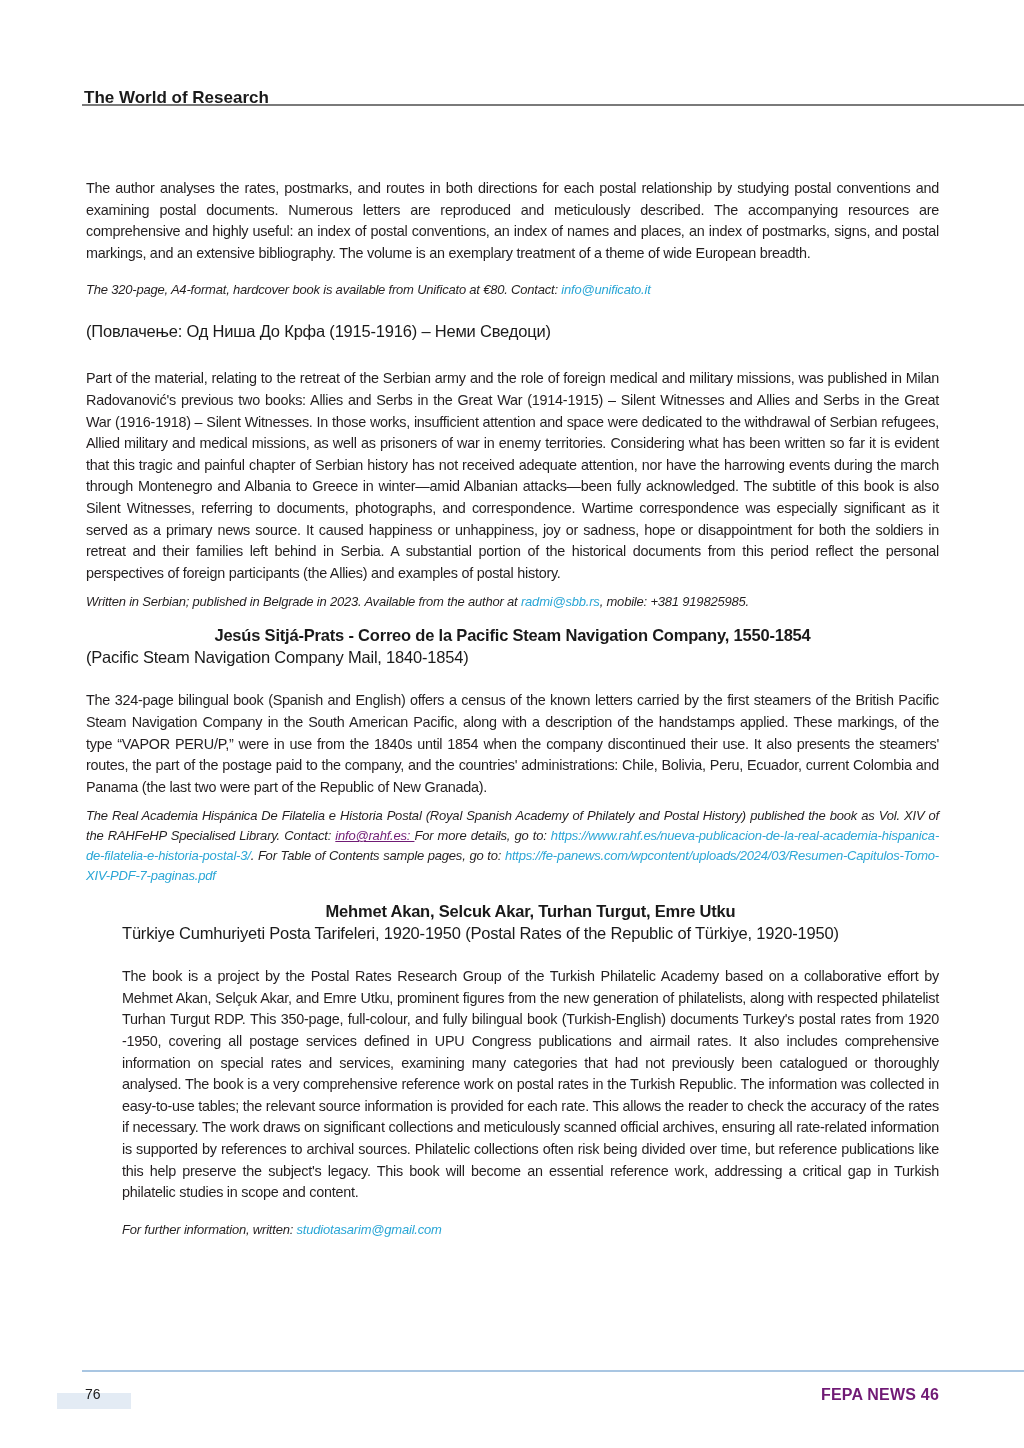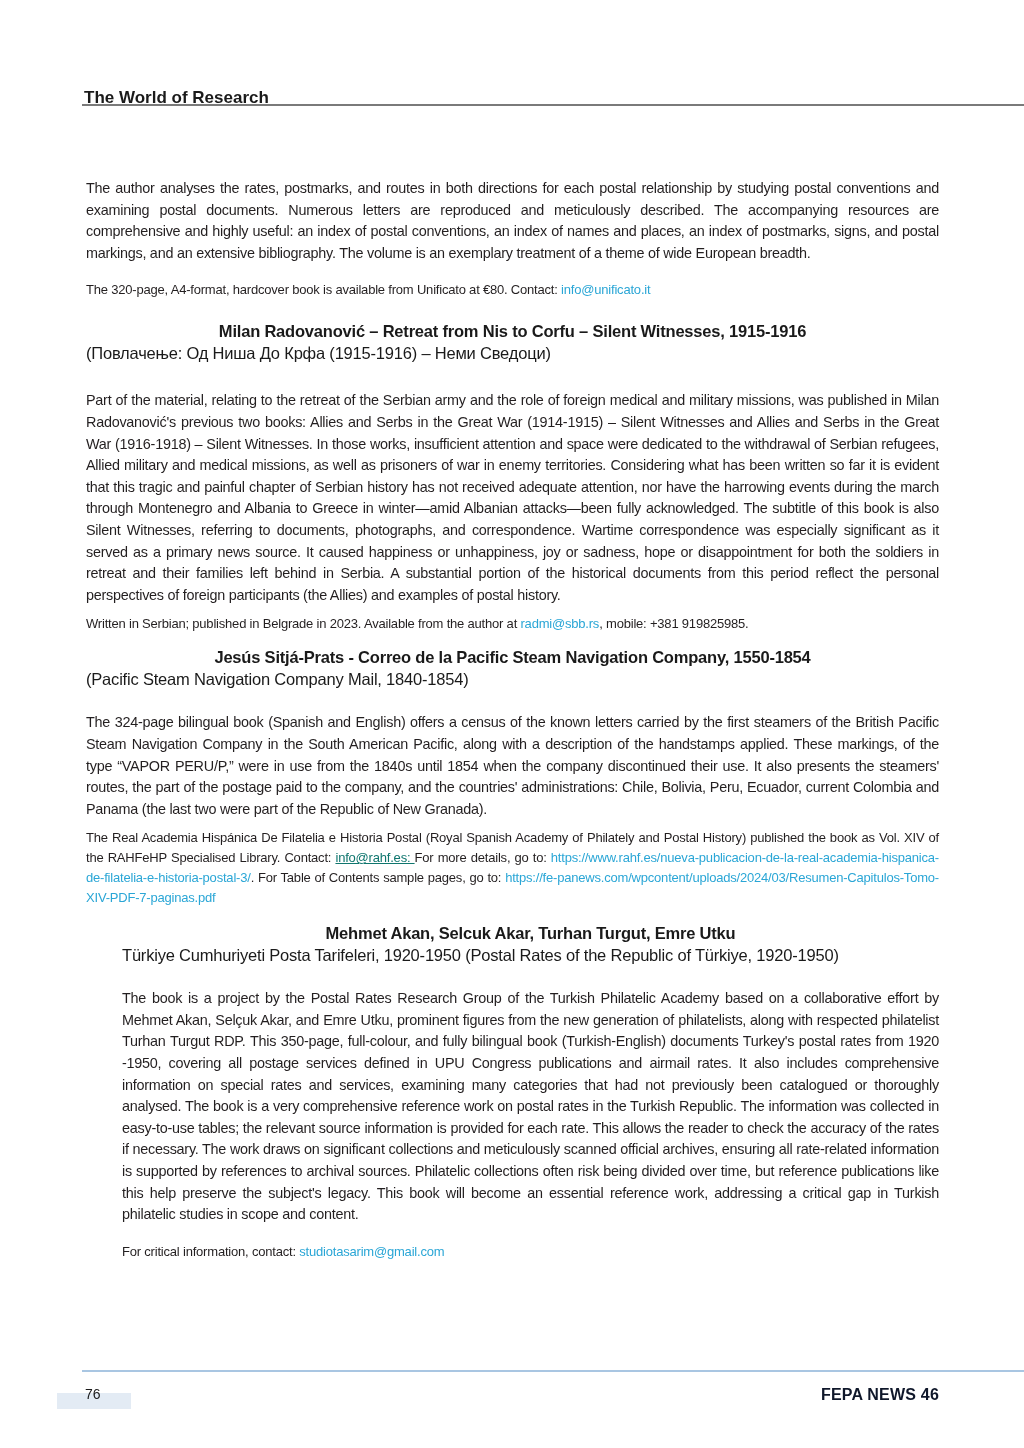--- a/index.html
+++ b/index.html
@@ -18,78 +18,77 @@
   }
   .content {
     position: absolute; left: 86px; width: 853px; top: 178px;
   }
   p.body {
     margin: 0; font-size: 14.4px; line-height: 21.6px; text-align: justify;
     letter-spacing: -0.25px; color: #231f20;
   }
   p.note {
     margin: 0; font-size: 13px; line-height: 20px; text-align: justify;
-    letter-spacing: -0.2px; color: #231f20;
+    letter-spacing: -0.2px; color: #231f20; font-style: italic;
   }
   a.link { color: #2aa6d6; text-decoration: none; }
-  a.link.u { color: #0f766e; text-decoration: underline; }
+  a.link.u { color: #701a75; text-decoration: underline; }
   .title {
     text-align: center; font-weight: bold; font-size: 16.5px; line-height: 22px;
     color: #1a1a1a; letter-spacing: -0.2px;
   }
   .subtitle {
     text-align: left; font-size: 16.5px; line-height: 22px; color: #1a1a1a;
     letter-spacing: -0.2px;
   }
   .foot-rule {
     position: absolute; left: 82px; right: 0; top: 1370px; height: 2px; background: #a9c6e2;
   }
   .page-box {
     position: absolute; left: 57px; top: 1393px; width: 74px; height: 16px; background: #e3ebf4;
   }
   .page-num {
     position: absolute; left: 85px; top: 1386px; font-size: 14px; color: #1a1a1a;
   }
   .mag {
     position: absolute; right: 85px; top: 1386px; font-size: 16px; font-weight: bold;
-    color: #0f172a; letter-spacing: 0.2px;
+    color: #701a75; letter-spacing: 0.2px;
   }
 </style>
 </head>
 <body>
 
 <div class="running-head">The World of Research</div>
 <div class="head-rule"></div>
 
 <div class="content">
 
   <section>
     <p class="body">The author analyses the rates, postmarks, and routes in both directions for each postal relationship by studying postal conventions and examining postal documents. Numerous letters are reproduced and meticulously described. The accompanying resources are comprehensive and highly useful: an index of postal conventions, an index of names and places, an index of postmarks, signs, and postal markings, and an extensive bibliography. The volume is an exemplary treatment of a theme of wide European breadth.</p>
     <p class="note" style="margin-top:16px;"><span>The 320-page, A4-format, hardcover book is available from Unificato at €80. Contact: </span><a class="link">info@unificato.it</a></p>
   </section>
 
   <section style="margin-top:20px;">
-    <div class="title">Milan Radovanović – Retreat from Nis to Corfu – Silent Witnesses, 1915-1916</div>
     <div class="subtitle">(Повлачење: Од Ниша До Крфа (1915-1916) – Неми Сведоци)</div>
     <p class="body" style="margin-top:26px;">Part of the material, relating to the retreat of the Serbian army and the role of foreign medical and military missions, was published in Milan Radovanović's previous two books: Allies and Serbs in the Great War (1914-1915) – Silent Witnesses and Allies and Serbs in the Great War (1916-1918) – Silent Witnesses. In those works, insufficient attention and space were dedicated to the withdrawal of Serbian refugees, Allied military and medical missions, as well as prisoners of war in enemy territories. Considering what has been written so far it is evident that this tragic and painful chapter of Serbian history has not received adequate attention, nor have the harrowing events during the march through Montenegro and Albania to Greece in winter—amid Albanian attacks—been fully acknowledged. The subtitle of this book is also Silent Witnesses, referring to documents, photographs, and correspondence. Wartime correspondence was especially significant as it served as a primary news source. It caused happiness or unhappiness, joy or sadness, hope or disappointment for both the soldiers in retreat and their families left behind in Serbia. A substantial portion of the historical documents from this period reflect the personal perspectives of foreign participants (the Allies) and examples of postal history.</p>
     <p class="note" style="margin-top:8px;"><span>Written in Serbian; published in Belgrade in 2023. Available from the author at </span><a class="link">radmi@sbb.rs</a><span>, mobile: +381 919825985.</span></p>
   </section>
 
   <section style="margin-top:12px;">
     <div class="title">Jesús Sitjá-Prats - Correo de la Pacific Steam Navigation Company, 1550-1854</div>
     <div class="subtitle">(Pacific Steam Navigation Company Mail, 1840-1854)</div>
     <p class="body" style="margin-top:22px;">The 324-page bilingual book (Spanish and English) offers a census of the known letters carried by the first steamers of the British Pacific Steam Navigation Company in the South American Pacific, along with a description of the handstamps applied. These markings, of the type “VAPOR PERU/P,” were in use from the 1840s until 1854 when the company discontinued their use. It also presents the steamers' routes, the part of the postage paid to the company, and the countries' administrations: Chile, Bolivia, Peru, Ecuador, current Colombia and Panama (the last two were part of the Republic of New Granada).</p>
     <p class="note" style="margin-top:8px;"><span>The Real Academia Hispánica De Filatelia e Historia Postal (Royal Spanish Academy of Philately and Postal History) published the book as Vol. XIV of the RAHFeHP Specialised Library. Contact: </span><a class="link u">info@rahf.es: </a><span>For more details, go to: </span><a class="link">https://www.rahf.es/nueva-publicacion-de-la-real-academia-hispanica-de-filatelia-e-historia-postal-3/</a><span>. For Table of Contents sample pages, go to: </span><a class="link">https://fe-panews.com/wpcontent/uploads/2024/03/Resumen-Capitulos-Tomo-XIV-PDF-7-paginas.pdf</a></p>
   </section>
 
   <section style="margin-top:14px;margin-left:36px;">
     <div class="title">Mehmet Akan, Selcuk Akar, Turhan Turgut, Emre Utku</div>
     <div class="subtitle">Türkiye Cumhuriyeti Posta Tarifeleri, 1920-1950 (Postal Rates of the Republic of Türkiye, 1920-1950)</div>
     <p class="body" style="margin-top:22px;">The book is a project by the Postal Rates Research Group of the Turkish Philatelic Academy based on a collaborative effort by Mehmet Akan, Selçuk Akar, and Emre Utku, prominent figures from the new generation of philatelists, along with respected philatelist Turhan Turgut RDP. This 350-page, full-colour, and fully bilingual book (Turkish-English) documents Turkey's postal rates from 1920 -1950, covering all postage services defined in UPU Congress publications and airmail rates. It also includes comprehensive information on special rates and services, examining many categories that had not previously been catalogued or thoroughly analysed. The book is a very comprehensive reference work on postal rates in the Turkish Republic. The information was collected in easy-to-use tables; the relevant source information is provided for each rate. This allows the reader to check the accuracy of the rates if necessary. The work draws on significant collections and meticulously scanned official archives, ensuring all rate-related information is supported by references to archival sources. Philatelic collections often risk being divided over time, but reference publications like this help preserve the subject's legacy. This book will become an essential reference work, addressing a critical gap in Turkish philatelic studies in scope and content.</p>
-    <p class="note" style="margin-top:16px;"><span>For critical information, contact: </span><a class="link">studiotasarim@gmail.com</a></p>
+    <p class="note" style="margin-top:16px;"><span>For further information, written: </span><a class="link">studiotasarim@gmail.com</a></p>
   </section>
 
 </div>
 
 <div class="foot-rule"></div>
 <div class="page-box"></div>
 <div class="page-num">76</div>
 <div class="mag">FEPA NEWS 46</div>
 
 </body></html>

